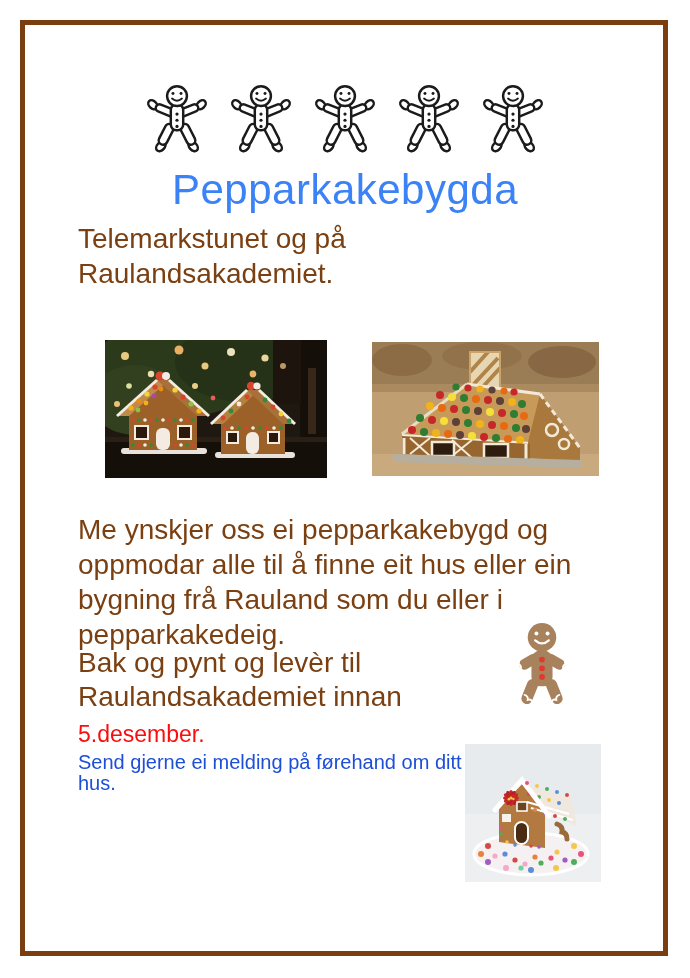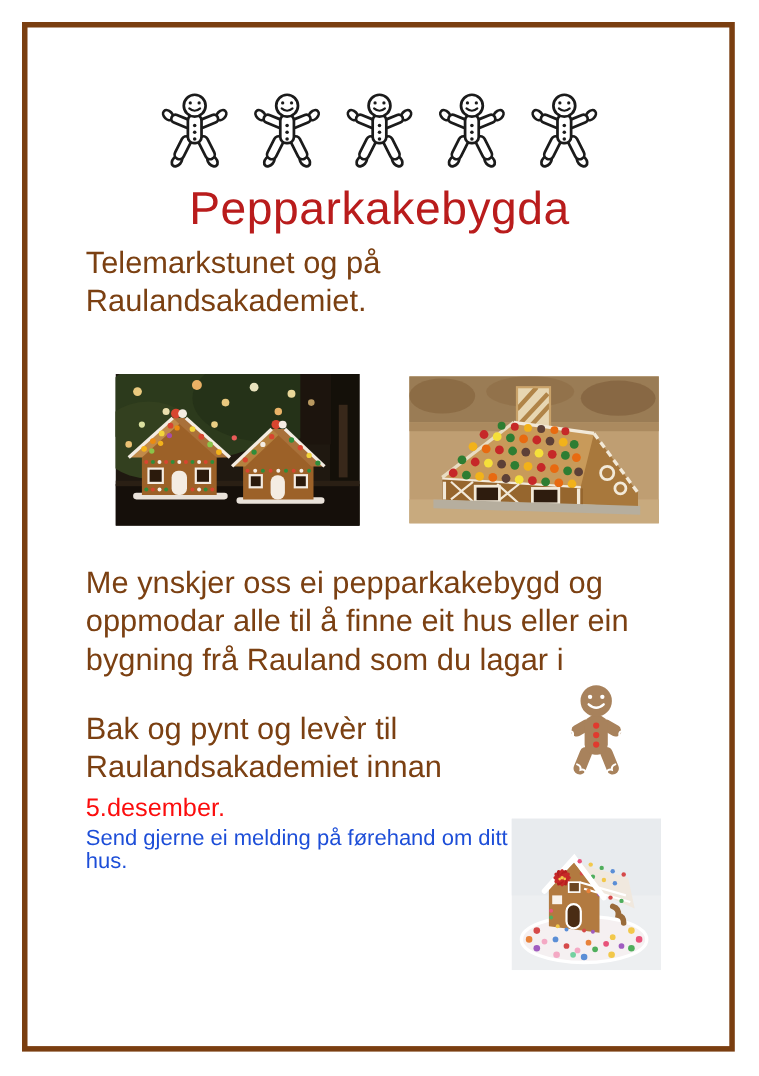--- a/index.html
+++ b/index.html
@@ -11,21 +11,21 @@
     position:absolute;left:20px;top:20px;width:648px;height:936px;
     border:5px solid #7a3e10;box-sizing:border-box;
   }
   .ginger-row{
     position:absolute;left:0;top:84px;width:100%;
     display:flex;justify-content:center;gap:22px;
   }
   .gman-sm{width:62px;height:70px;display:block;}
   .title{
     position:absolute;left:0;top:166px;width:100%;text-align:center;
-    font-size:42px;font-weight:400;color:#b91c1c;letter-spacing:0.5px;margin:0;
+    font-size:42px;font-weight:400;color:#3b82f6;letter-spacing:0.5px;margin:0;
   }
   .para{position:absolute;left:78px;color:#7b4012;font-size:28px;line-height:35px;}
   .para .line{white-space:nowrap;}
   .p1{top:221px;}
   .p2{top:512px;}
   .p3{top:646px;line-height:34px;}
   .deadline{color:#fb0d0d;font-size:23px;margin-top:3px;white-space:nowrap;}
   .note{
     position:absolute;left:78px;top:752px;color:#1d4ed8;
     font-size:20px;line-height:21px;
@@ -271,21 +271,22 @@
       <rect x="60" y="100" width="22" height="14" fill="#2e1c0e" stroke="#f2e9d8" stroke-width="2.5"></rect>
       <rect x="112" y="102" width="24" height="14" fill="#2e1c0e" stroke="#f2e9d8" stroke-width="2.5"></rect>
       <path d="M32,96 V112 M154,102 V118" stroke="#f2e9d8" stroke-width="3"></path>
     </g>
     <polygon points="22,112 210,118 210,126 22,120" fill="#b6ae9e"></polygon>
   </svg>
 
   <div class="para p2">
     <div class="line">Me ynskjer oss ei pepparkakebygd og</div>
     <div class="line">oppmodar alle til å finne eit hus eller ein</div>
-    <div class="line">bygning frå Rauland som du lagar i</div>
+    <div class="line">bygning frå Rauland som du eller i</div>
+    <div class="line">pepparkakedeig.</div>
   </div>
 
   <div class="para p3">
     <div class="line">Bak og pynt og levèr til</div>
     <div class="line">Raulandsakademiet innan</div>
     <div class="deadline">5.desember.</div>
   </div>
 
   <div class="note">
     <div class="line">Send gjerne ei melding på førehand om ditt</div>

